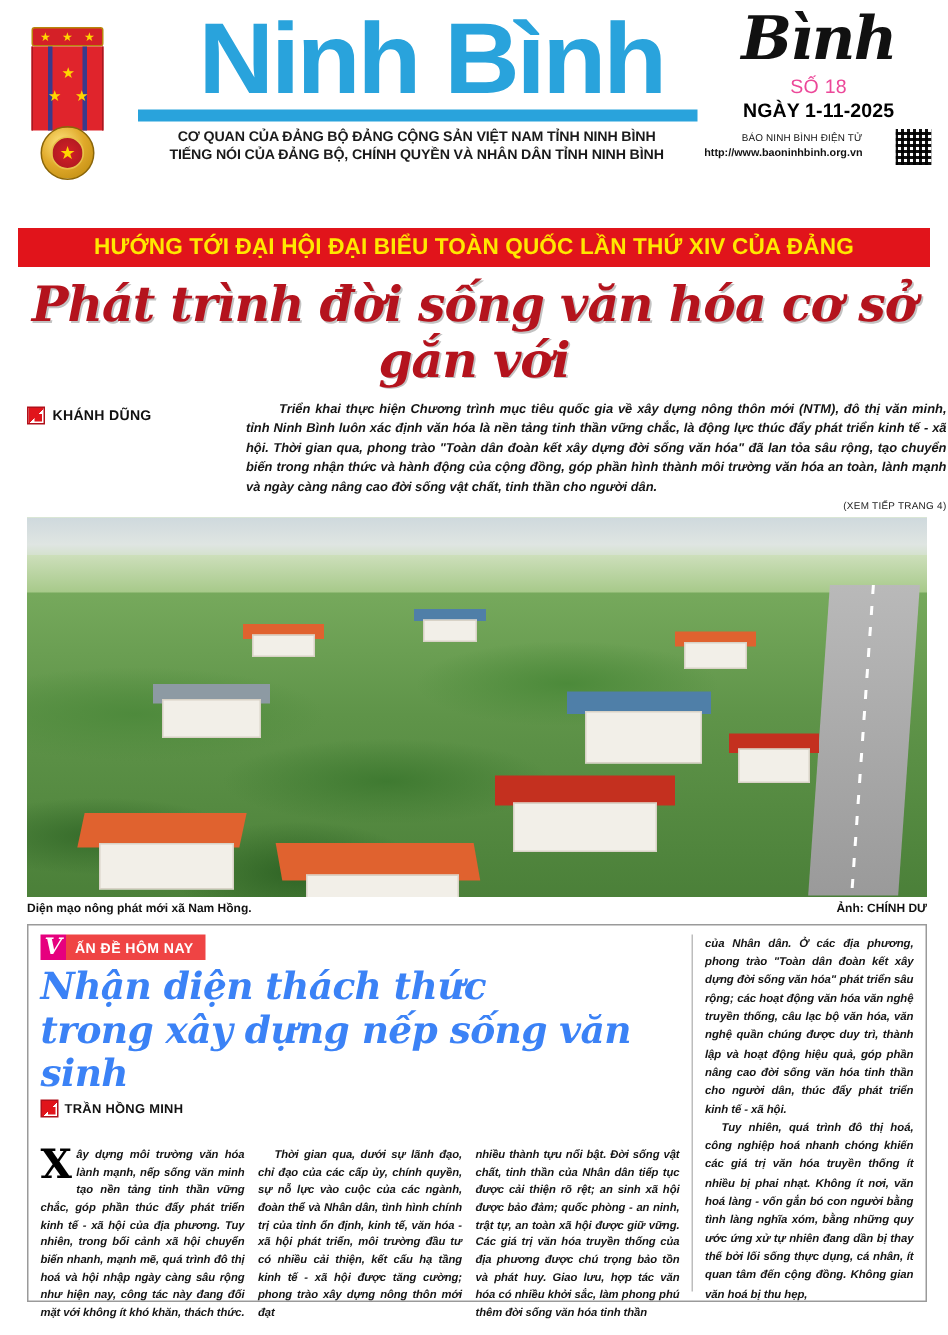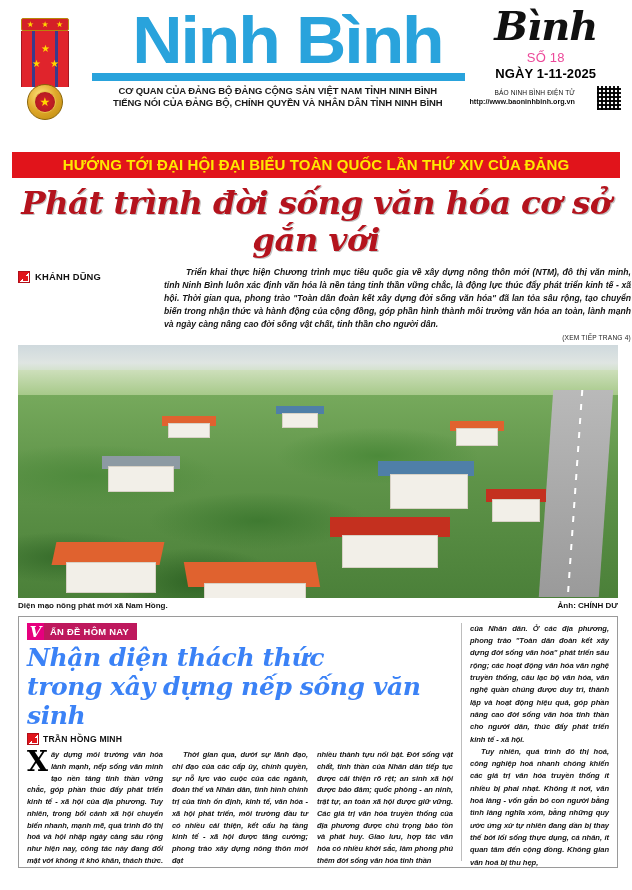--- a/index.html
+++ b/index.html
@@ -316,41 +316,41 @@
     background: #e6007e;
     color: #ffffff;
     font-weight: bold;
     font-size: 15px;
     width: 17px;
     display: flex; align-items: center; justify-content: center;
     font-family: "DejaVu Serif", serif;
     font-style: italic;
   }
   .tag-label {
-    background: #be185d;
+    background: #ef4444;
     color: #ffffff;
     font-size: 9.4px;
     font-weight: bold;
     letter-spacing: 0.3px;
     display: flex; align-items: center;
     padding: 0 8px 0 6px;
   }
   .article-headline {
     font-family: "DejaVu Serif", serif;
     font-style: italic;
     font-weight: bold;
     color: #3b82f6;
     font-size: 25px;
     line-height: 1.16;
     letter-spacing: -0.4px;
     margin: 1px 0 3px 0;
   }
   .byline-bottom {
     display: flex; align-items: center; gap: 4px;
-    margin: 2px 0 4px 0;
+    margin: 2px 0 19px 0;
   }
   .byline-bottom .byline-name { font-size: 8.6px; }
 
   .cols {
     display: flex;
     gap: 9px;
   }
   .col {
     flex: 1 1 0;
     font-size: 7.5px;

